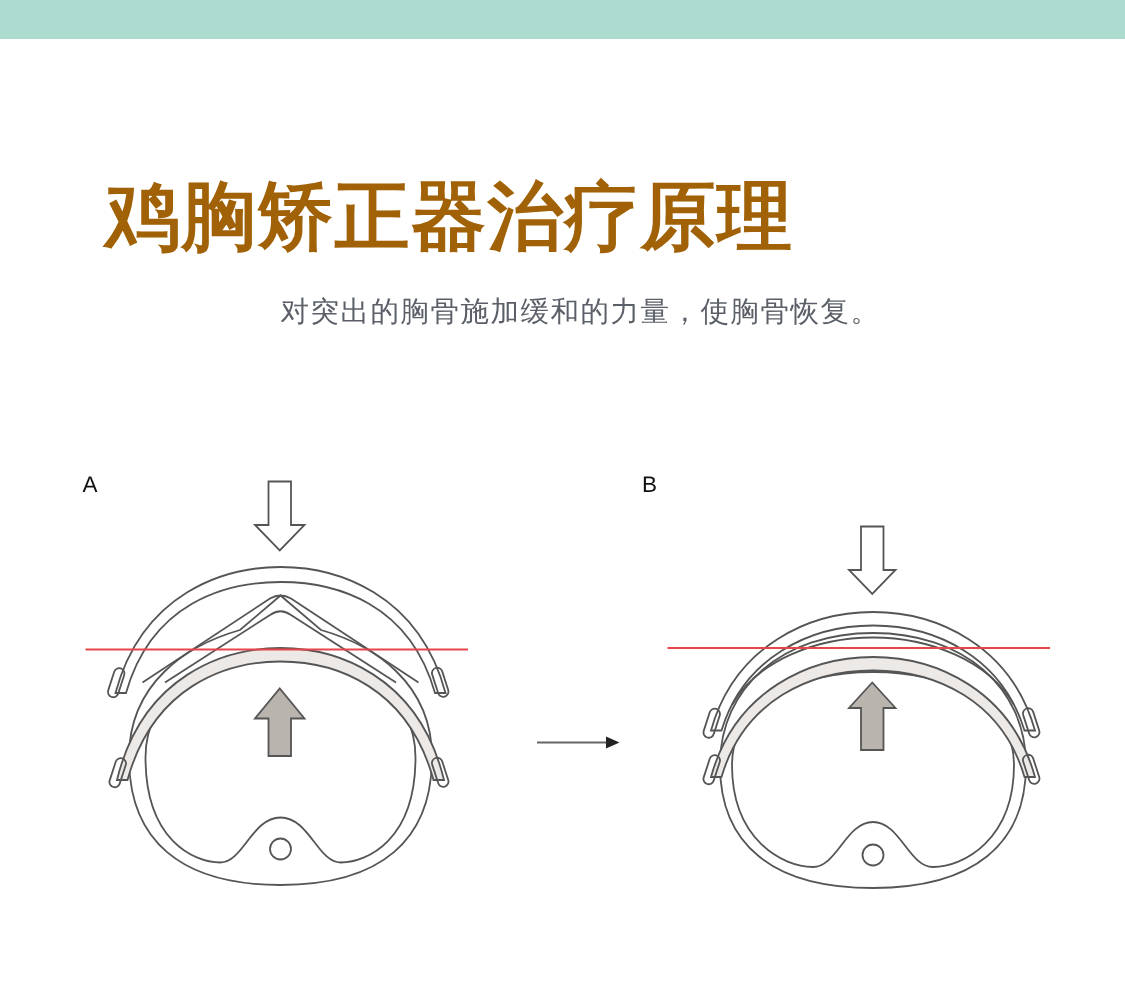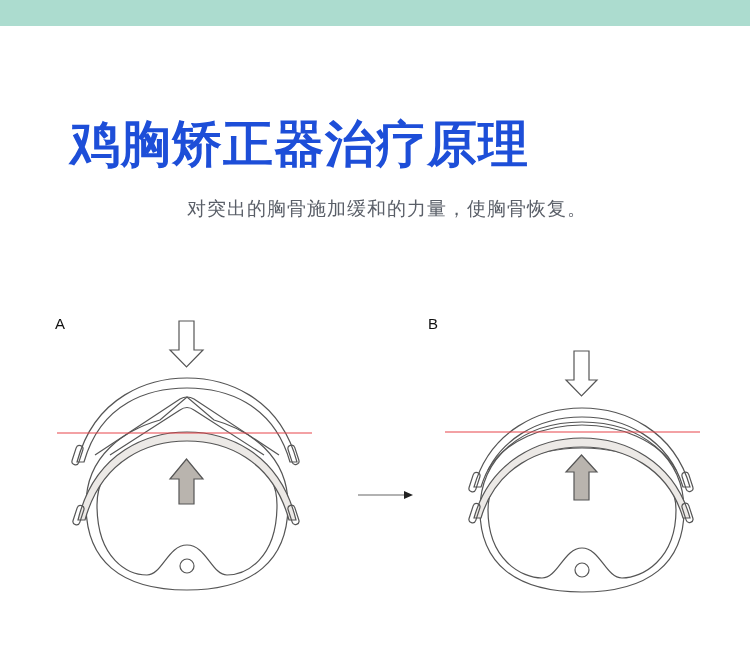--- a/index.html
+++ b/index.html
@@ -8,21 +8,21 @@
     background: #ffffff;
     font-family: "DejaVu Sans", "Liberation Sans", sans-serif;
   }
   .top-band {
     position: absolute; left: 0; top: 0; width: 750px; height: 26px;
     background: #acdccf;
   }
   .title {
     position: absolute; left: 0; width: 599px; top: 112px;
     text-align: center; font-size: 50px; font-weight: bold;
-    color: #1d4ed8; letter-spacing: 1px; line-height: 64px;
+    color: #a16207; letter-spacing: 1px; line-height: 64px;
   }
   .subtitle {
     position: absolute; left: 12px; width: 750px; top: 194px;
     text-align: center; font-size: 19px; color: #5a5f68;
     letter-spacing: 1px; line-height: 28px;
   }
   .panel-label {
     position: absolute; font-size: 15px; color: #111;
     font-family: "Liberation Sans", sans-serif;
   }

